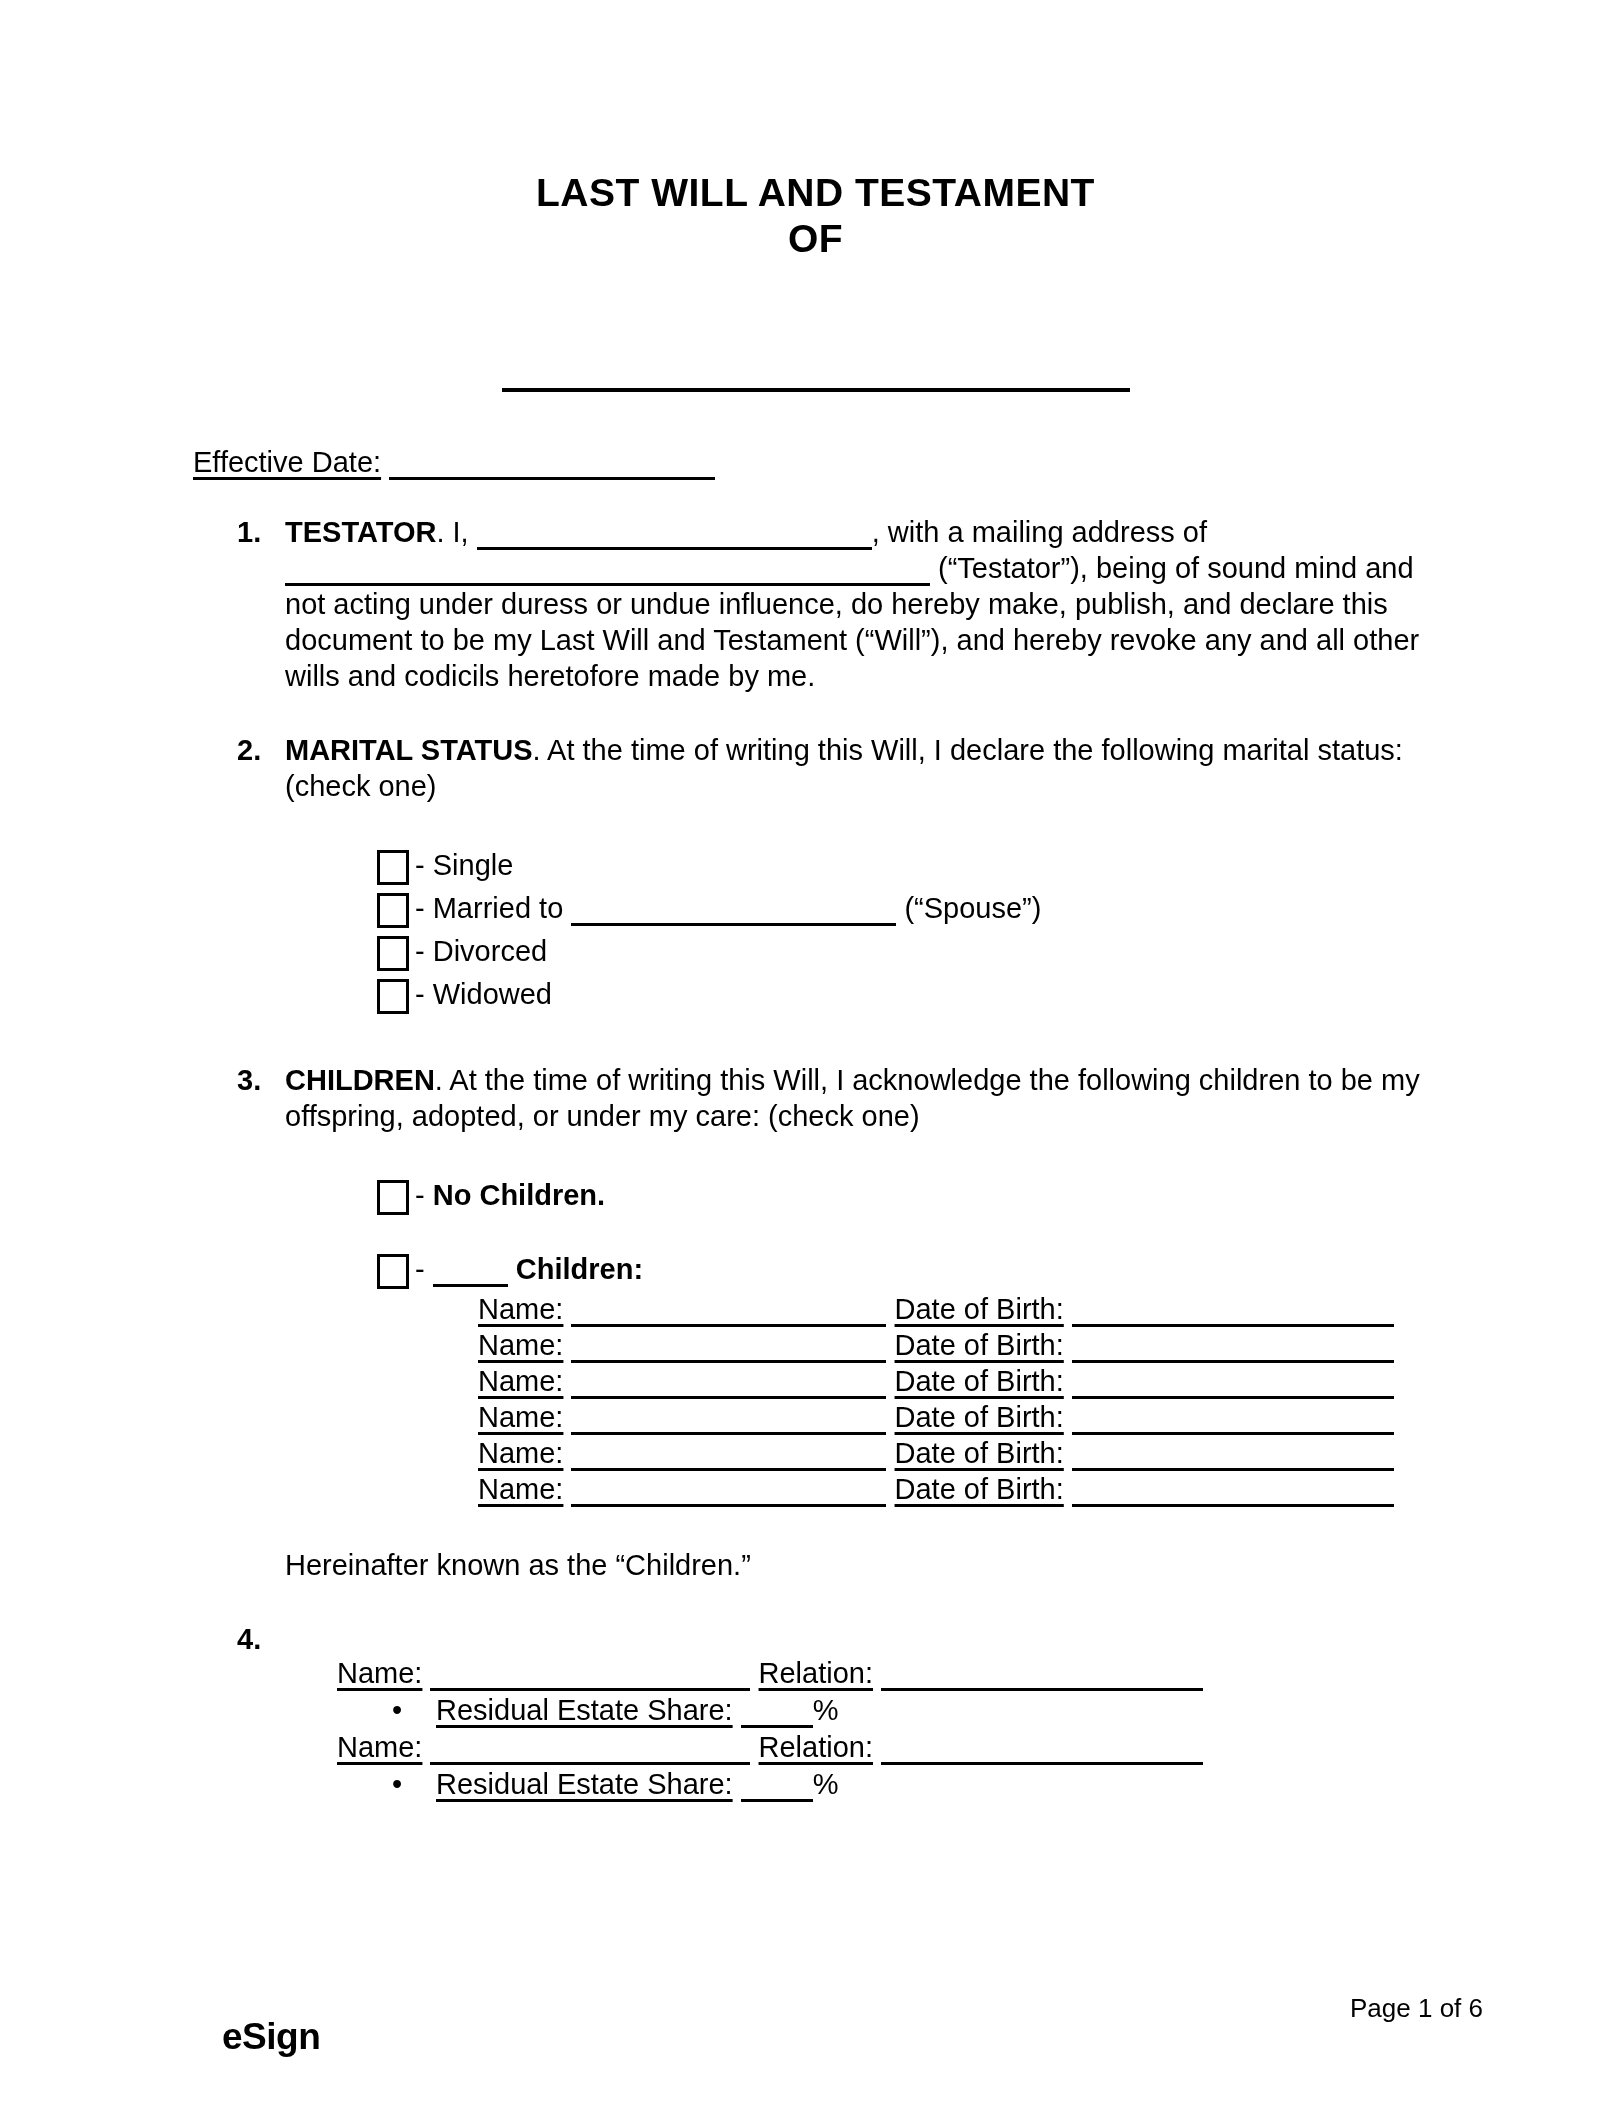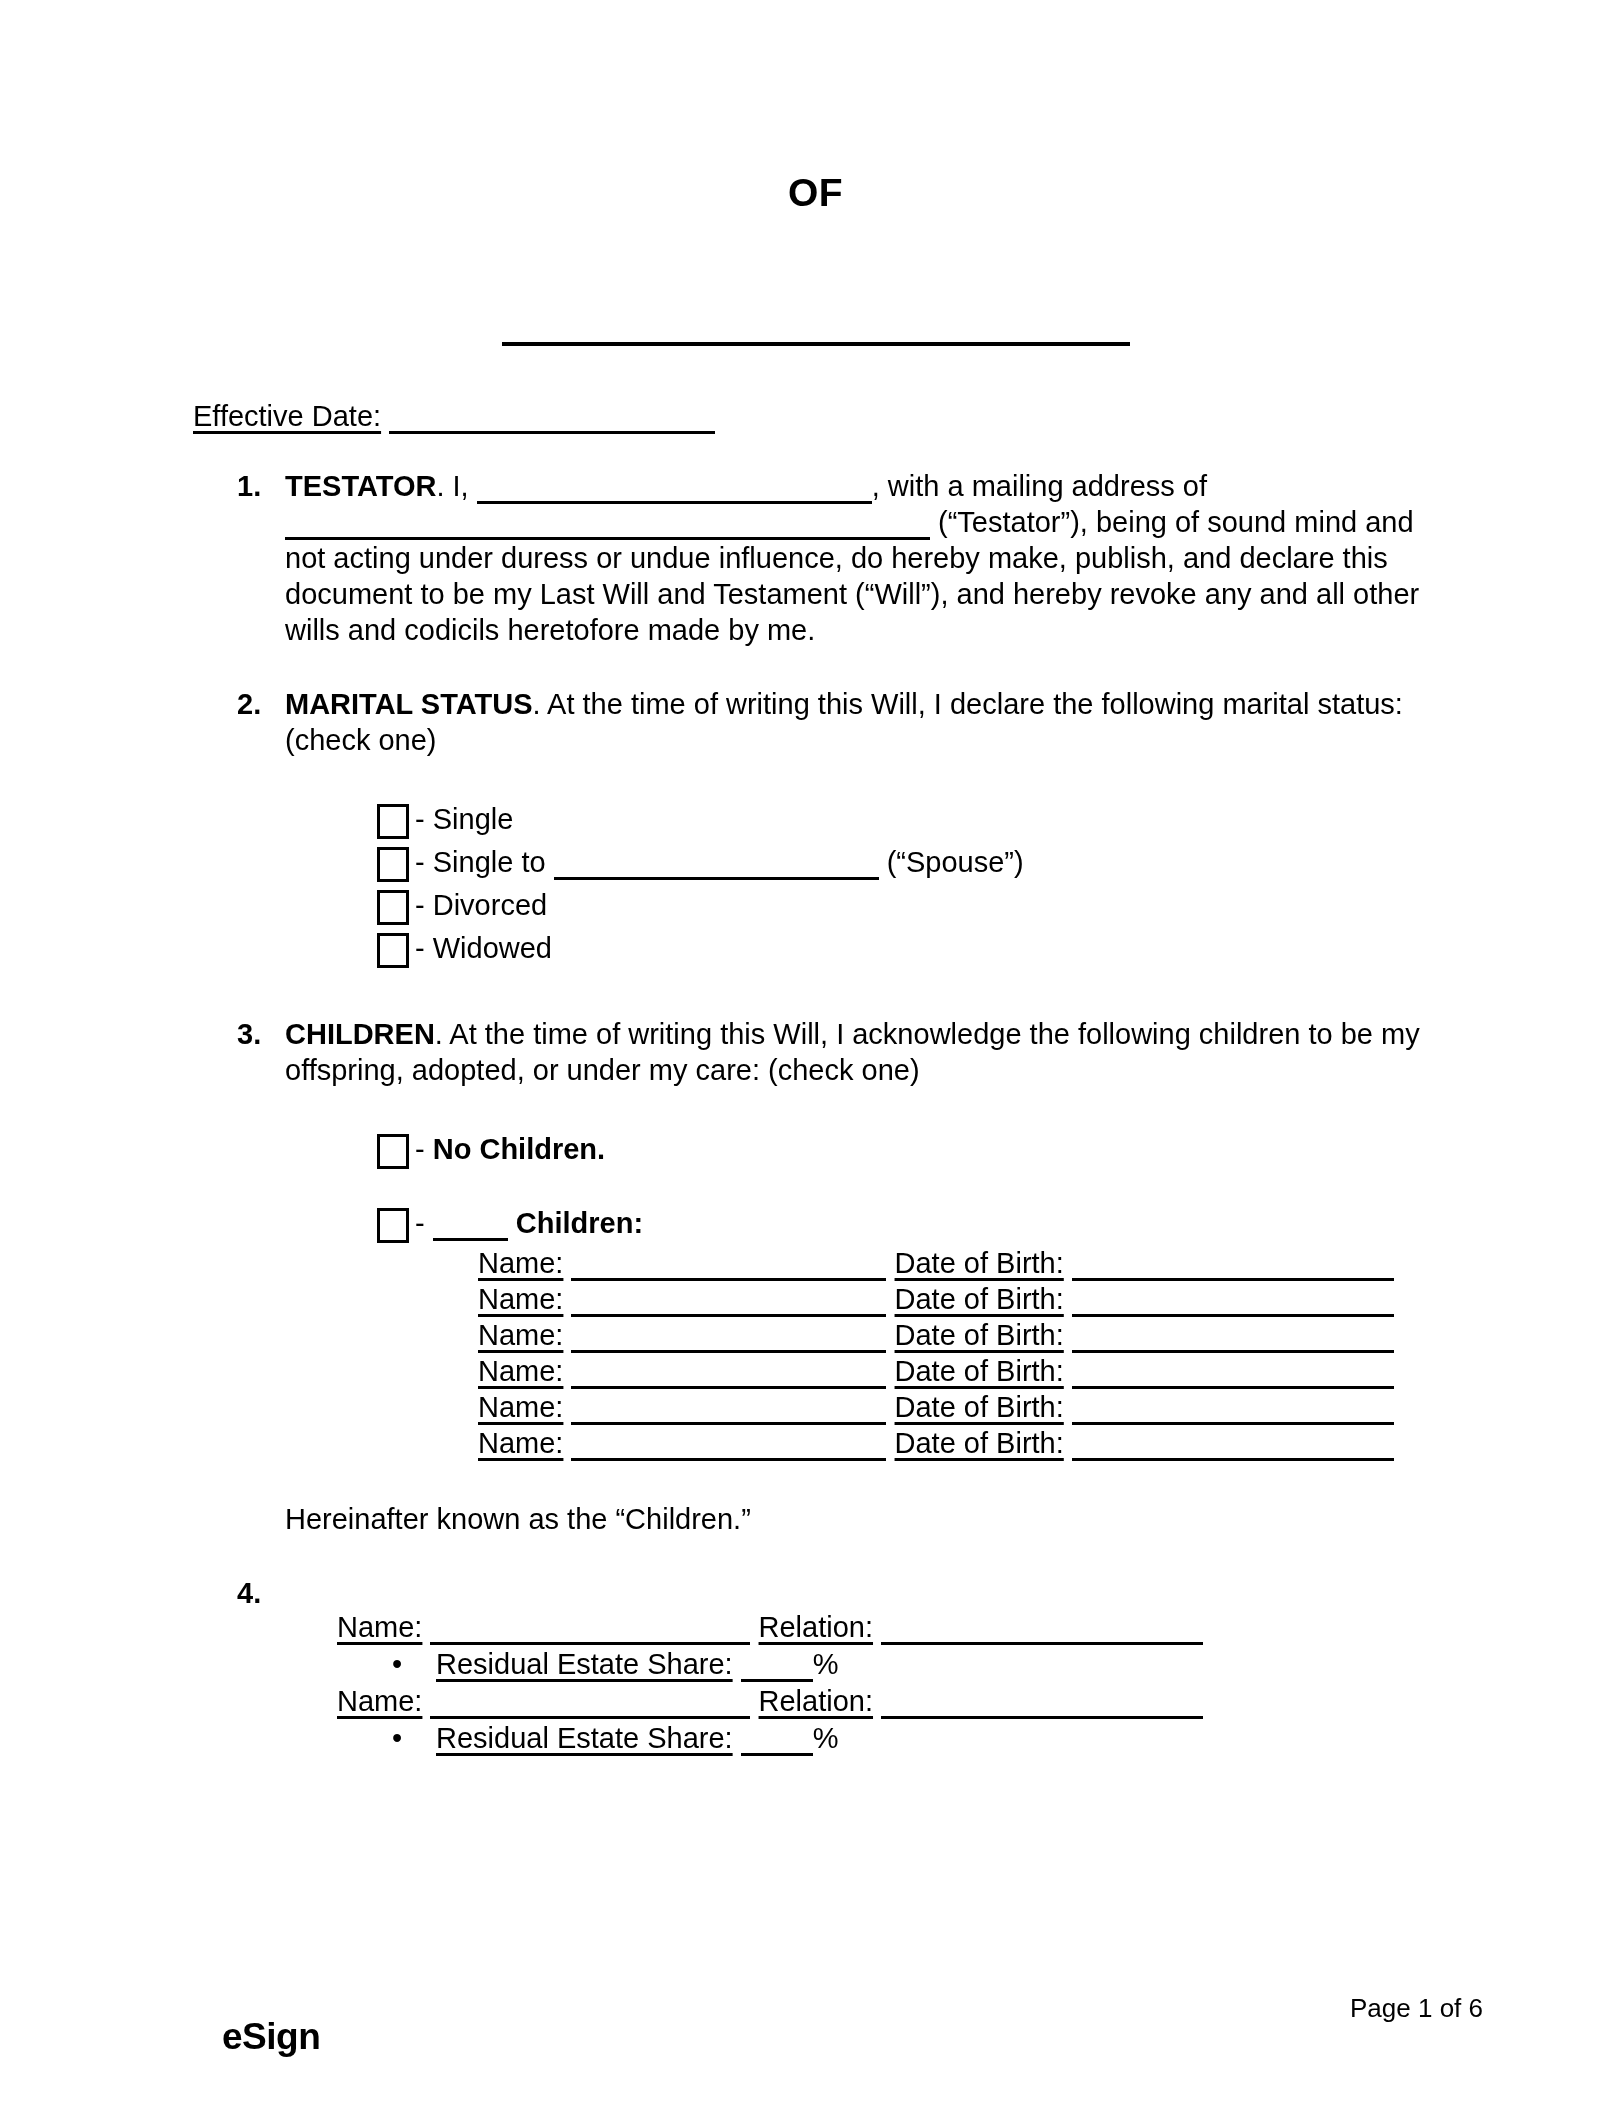--- a/index.html
+++ b/index.html
@@ -102,20 +102,21 @@
     font-size: 26px;
   }
 </style>
 </head>
 <body>
 
 <div class="page">
   <div class="content">
 
     <div class="doc-title">
+      <div>LAST WILL AND TESTAMENT</div>
       <div>OF</div>
     </div>
 
     <div class="center-blank"></div>
 
     <div class="eff-row">
       <span class="ul">Effective Date:</span>
       <span class="blank w-eff"></span>
     </div>
 
@@ -123,21 +124,21 @@
       <div class="num">1.</div>
       <div class="body"><span class="b">TESTATOR</span><span>. I, </span><span class="blank w-name-inline"></span><span>, with a mailing address of </span><span class="blank w-address"></span><span> (“Testator”), being of sound mind and not acting under duress or undue influence, do hereby make, publish, and declare this document to be my Last Will and Testament (“Will”), and hereby revoke any and all other wills and codicils heretofore made by me.</span></div>
     </div>
 
     <div class="section s2">
       <div class="num">2.</div>
       <div class="body">
         <div><span class="b">MARITAL STATUS</span><span>. At the time of writing this Will, I declare the following marital status: (check one)</span></div>
         <div class="checks">
           <div class="check-row"><span class="checkbox"></span><span>- Single</span></div>
-          <div class="check-row"><span class="checkbox"></span><span>- Single to </span><span class="blank w-spouse"></span><span> (“Spouse”)</span></div>
+          <div class="check-row"><span class="checkbox"></span><span>- Married to </span><span class="blank w-spouse"></span><span> (“Spouse”)</span></div>
           <div class="check-row"><span class="checkbox"></span><span>- Divorced</span></div>
           <div class="check-row"><span class="checkbox"></span><span>- Widowed</span></div>
         </div>
       </div>
     </div>
 
     <div class="section s3">
       <div class="num">3.</div>
       <div class="body">
         <div><span class="b">CHILDREN</span><span>. At the time of writing this Will, I acknowledge the following children to be my offspring, adopted, or under my care: (check one)</span></div>

